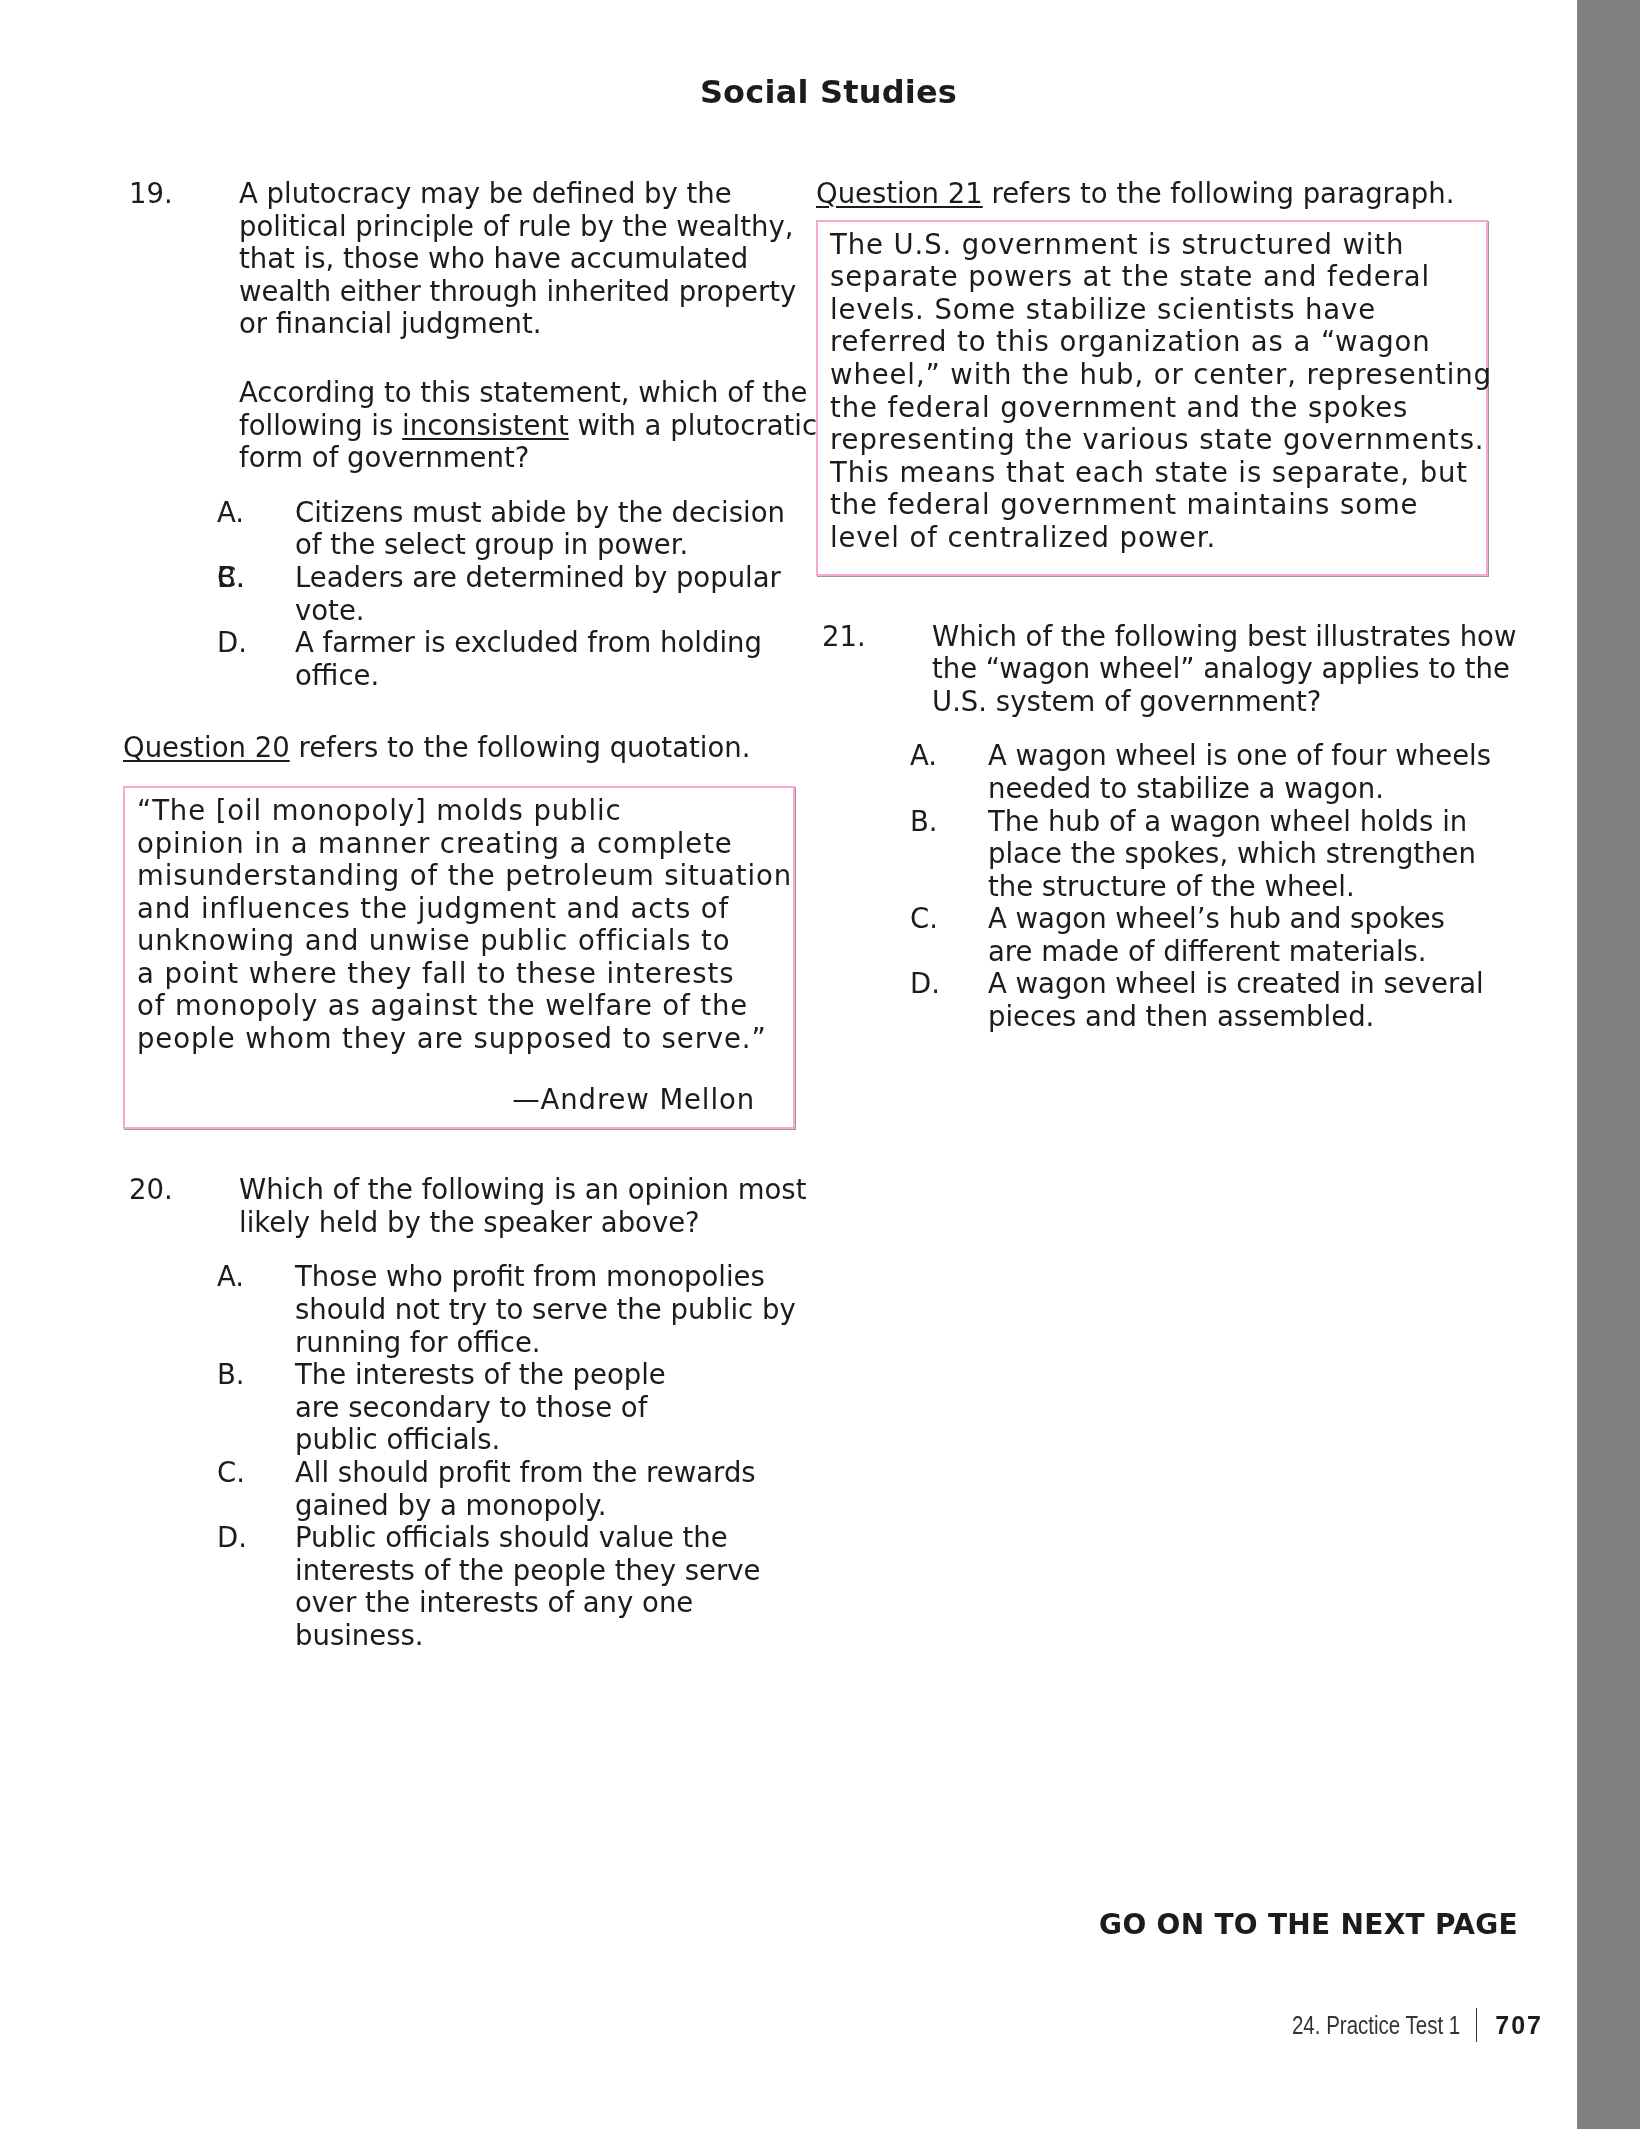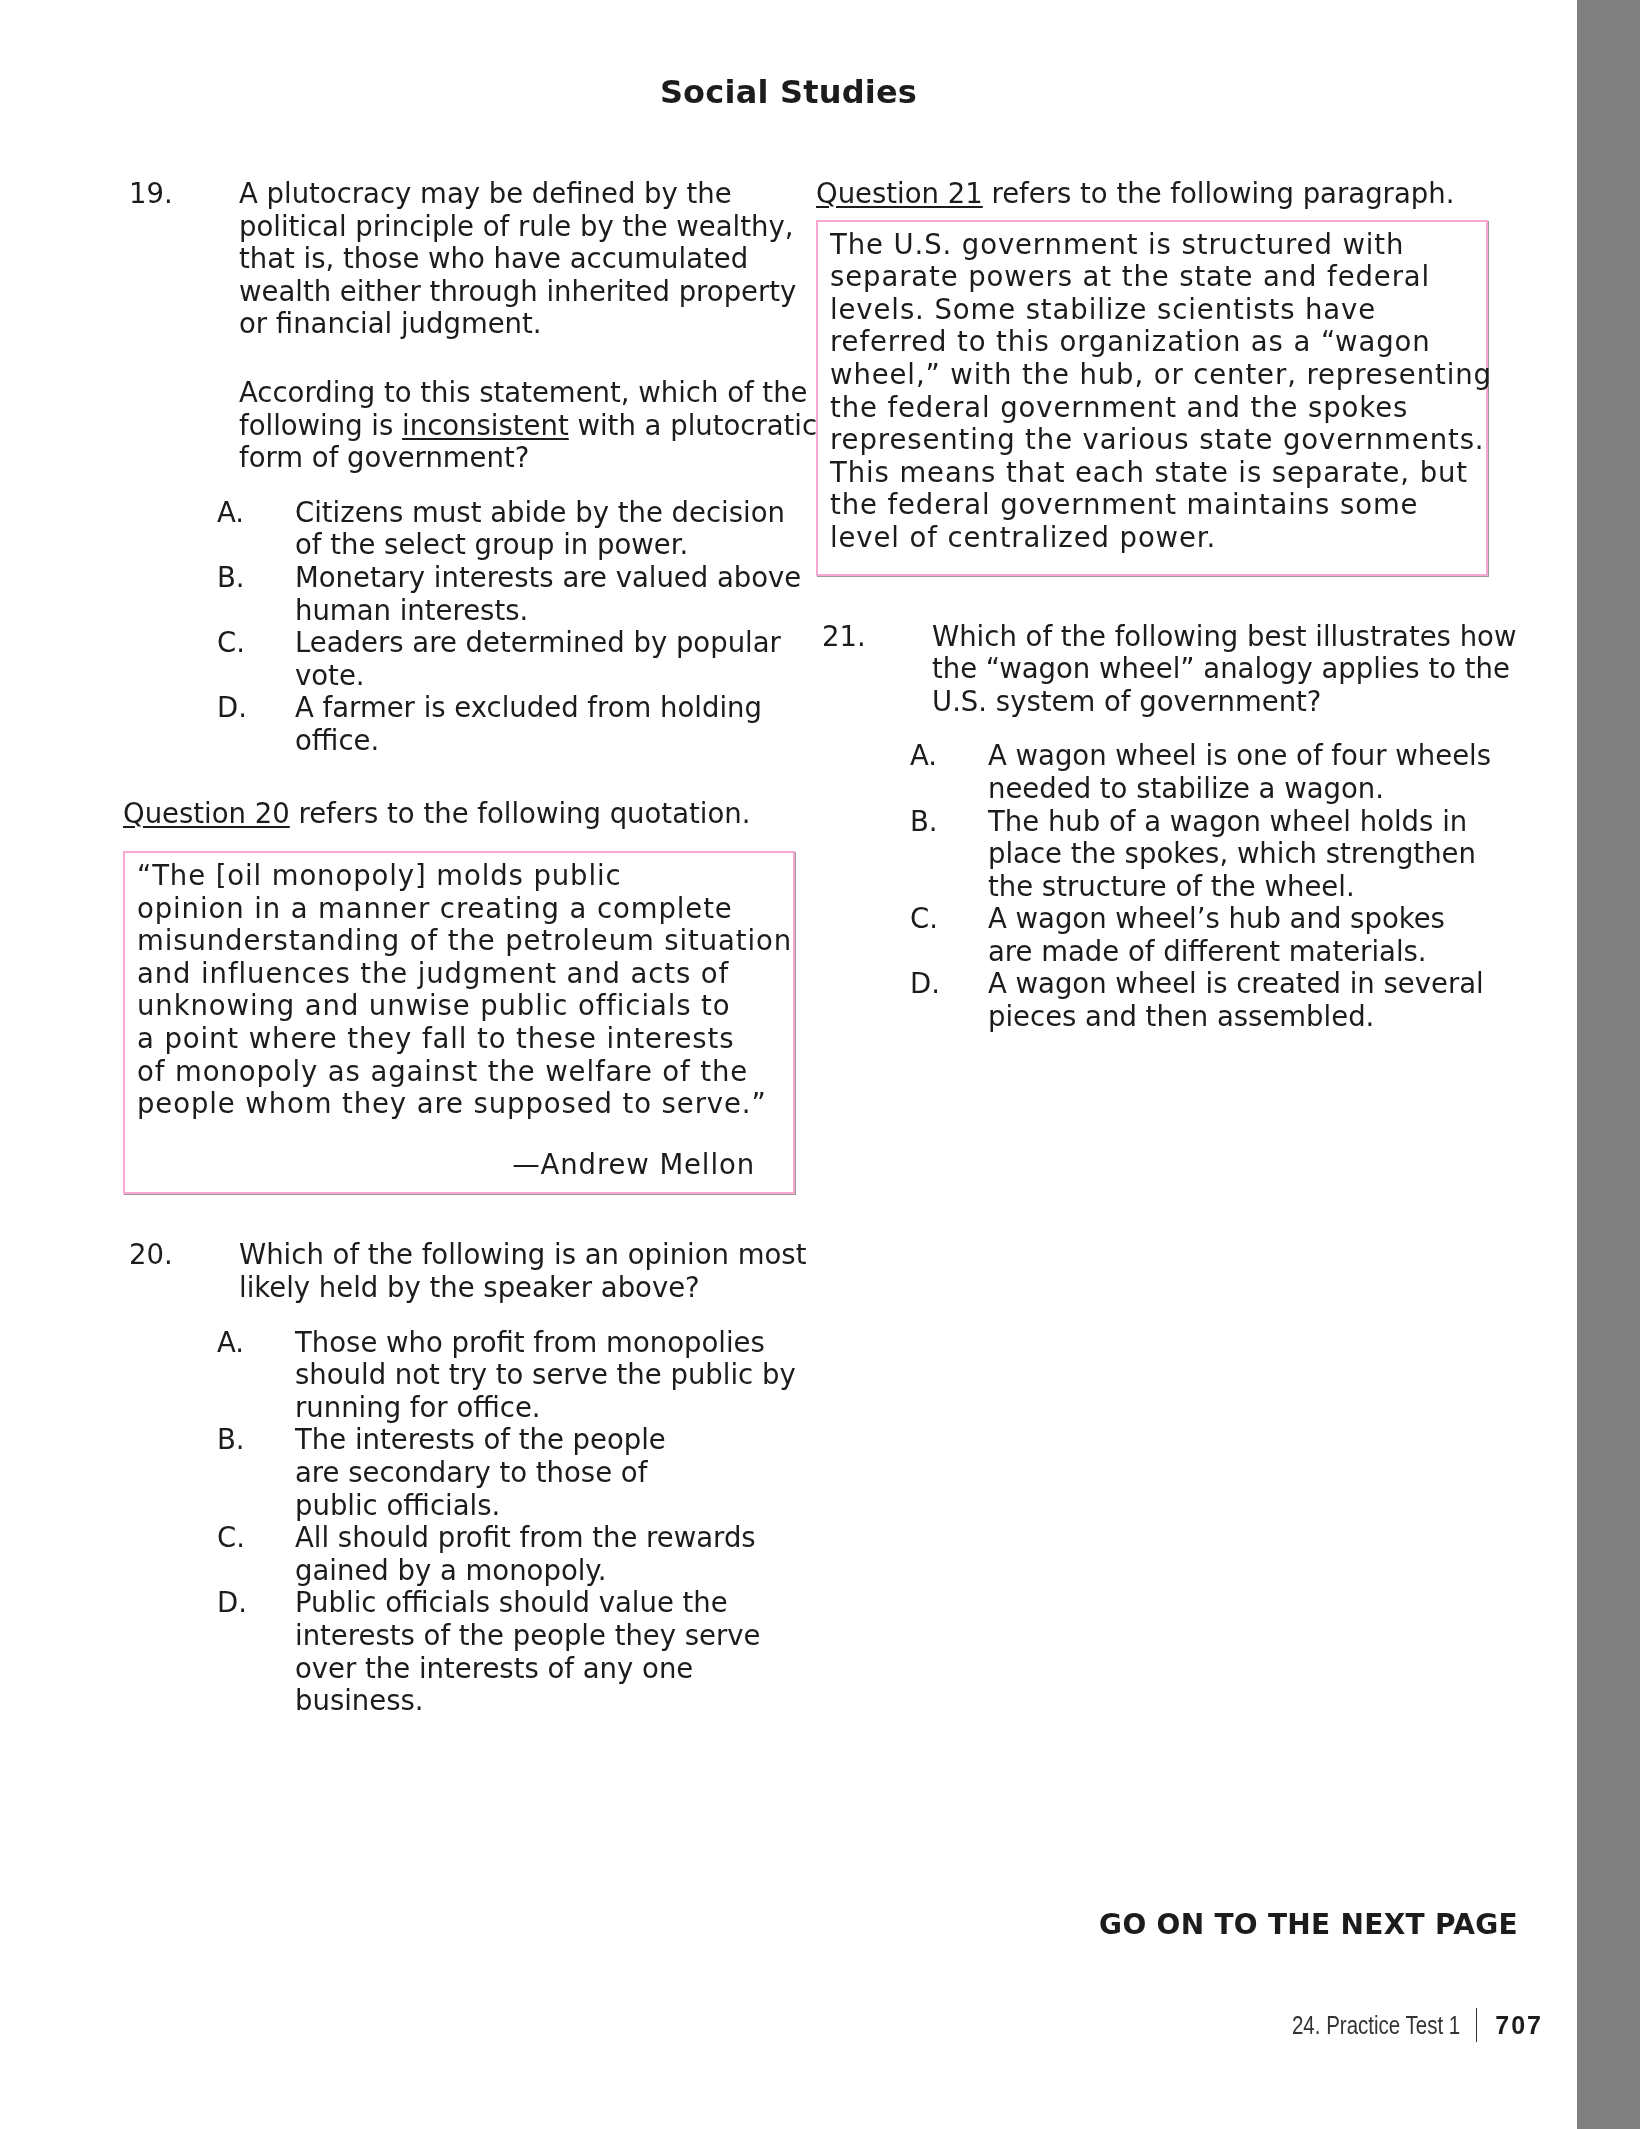--- a/index.html
+++ b/index.html
@@ -4,21 +4,21 @@
   <style>
     html, body { margin: 0; padding: 0; }
     body {
       width: 1640px; height: 2129px; position: relative; overflow: hidden;
       background: #ffffff; color: #1c1c1a;
       font-family: "DejaVu Sans", sans-serif;
     }
     .sidebar { position: absolute; left: 1577px; top: 0; width: 63px; height: 2129px; background: #808080; }
     .page-title {
       position: absolute; left: 0; width: 1577px; top: 52px; text-align: center;
-      font-weight: bold; font-size: 32px; letter-spacing: 0.2px;
+      font-weight: bold; font-size: 32px; letter-spacing: 0.2px; padding-left: 40px;
     }
     .col { position: absolute; font-size: 27.5px; line-height: 32.6px; }
     .col-left { left: 123px; width: 680px; top: 177px; }
     .col-right { left: 816px; width: 680px; top: 177px; }
     .q { position: relative; }
     .q-num { position: absolute; left: 6px; top: 0; }
     .q-body { margin-left: 116px; }
     .q-stem2 { margin-top: 36px; }
     .opts { margin-top: 22px; margin-left: 92px; }
     .opt { position: relative; padding-left: 80px; }
@@ -66,21 +66,20 @@
         <span>According to this statement, which of the following is </span><span class="u">inconsistent</span><span> with a plutocratic form of government?</span>
       </div>
     </div>
     <div class="opts" style="width:600px">
       <div class="opt">
           <span class="opt-letter">A.</span>
           <span class="opt-text">Citizens must abide by the decision of the select group in power.</span>
         </div>
       <div class="opt">
           <span class="opt-letter">B.</span>
-          <span class="opt-text">Monetary interests are valued above human interests.</span>
         </div>
       <div class="opt">
           <span class="opt-letter">C.</span>
           <span class="opt-text">Leaders are determined by popular vote.</span>
         </div>
       <div class="opt">
           <span class="opt-letter">D.</span>
           <span class="opt-text">A farmer is excluded from holding office.</span>
         </div>
     </div>

